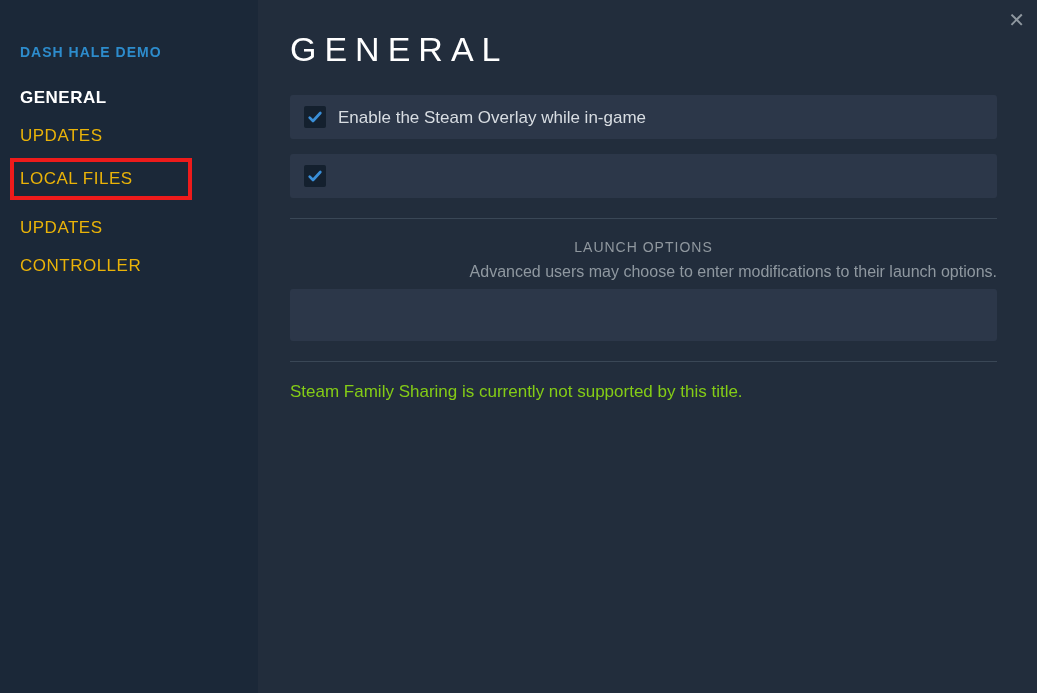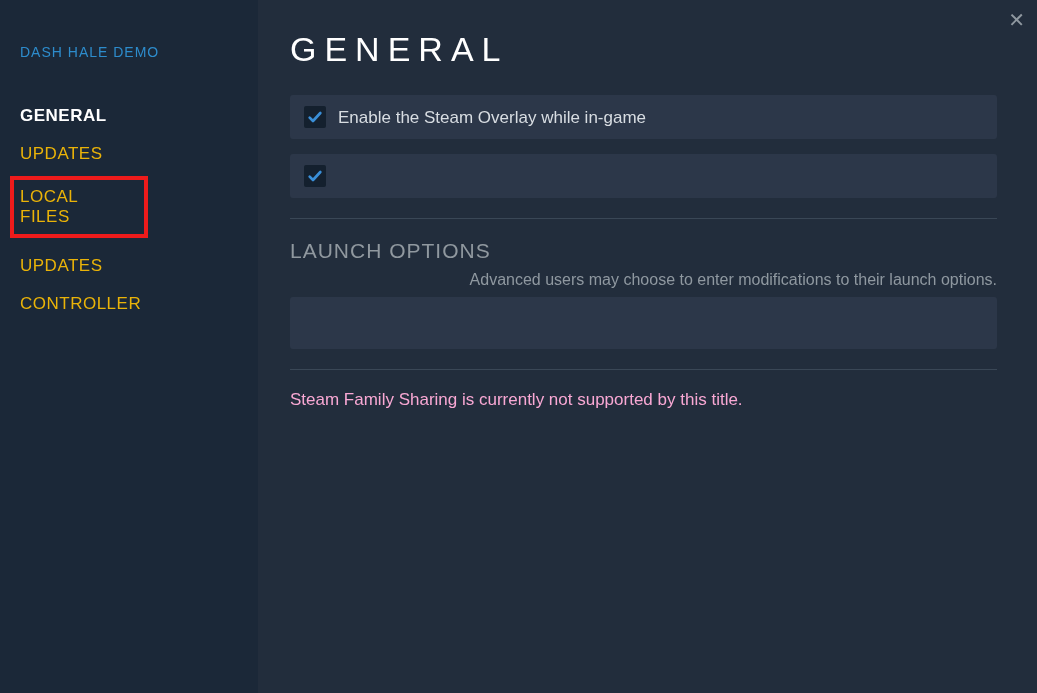--- a/index.html
+++ b/index.html
@@ -23,40 +23,40 @@
     .sidebar {
       width: 258px;
       background: #1b2838;
       padding: 44px 0 0 20px;
       flex-shrink: 0;
     }
     .game-title {
       color: #2d8ccc;
       font-size: 14px;
       letter-spacing: 1px;
-      margin-bottom: 46px;
-      font-weight: 400;
+      margin-bottom: 28px;
+      font-weight: 700;
     }
     .nav-item {
       color: #eab308;
       font-size: 17px;
       margin-bottom: 18px;
       letter-spacing: 0.5px;
       cursor: pointer;
     }
     .nav-item.active {
       color: #ffffff;
       font-weight: bold;
     }
     .nav-item.highlighted {
       border: 4px solid #ee1b1b;
       padding: 7px 26px 7px 6px;
       margin-left: -10px;
       margin-top: -6px;
-      width: 138px;
+      width: 182px;
     }
     .content {
       flex: 1;
       background: #222d3c;
       padding: 30px 40px 0 32px;
       position: relative;
     }
     .close-btn {
       position: absolute;
       top: 8px;
@@ -102,42 +102,43 @@
       color: #d8dde2;
       font-size: 17px;
     }
     .divider {
       border: none;
       border-top: 1px solid #3a4756;
       margin: 20px 0;
     }
     .section-heading {
       color: #90989f;
-      font-size: 21px;
+      font-size: 14px;
       letter-spacing: 1px;
       margin-bottom: 8px;
+      text-align: center;
     }
     .section-desc {
       color: #8f98a0;
       font-size: 16px;
       margin-bottom: 8px;
       text-align: right;
     }
     .input-field {
       width: 100%;
       background: #2c3749;
       border: none;
       border-radius: 3px;
       height: 52px;
       padding: 0 14px;
       color: #d8dde2;
       font-size: 16px;
     }
     .info-text {
-      color: #f9a8d4;
+      color: #84cc16;
       font-size: 17px;
       margin-top: 4px;
     }
   </style>
 </head>
 <body>
 
 <div class="container">
   <div class="sidebar">
     <div class="game-title">DASH HALE DEMO</div>

